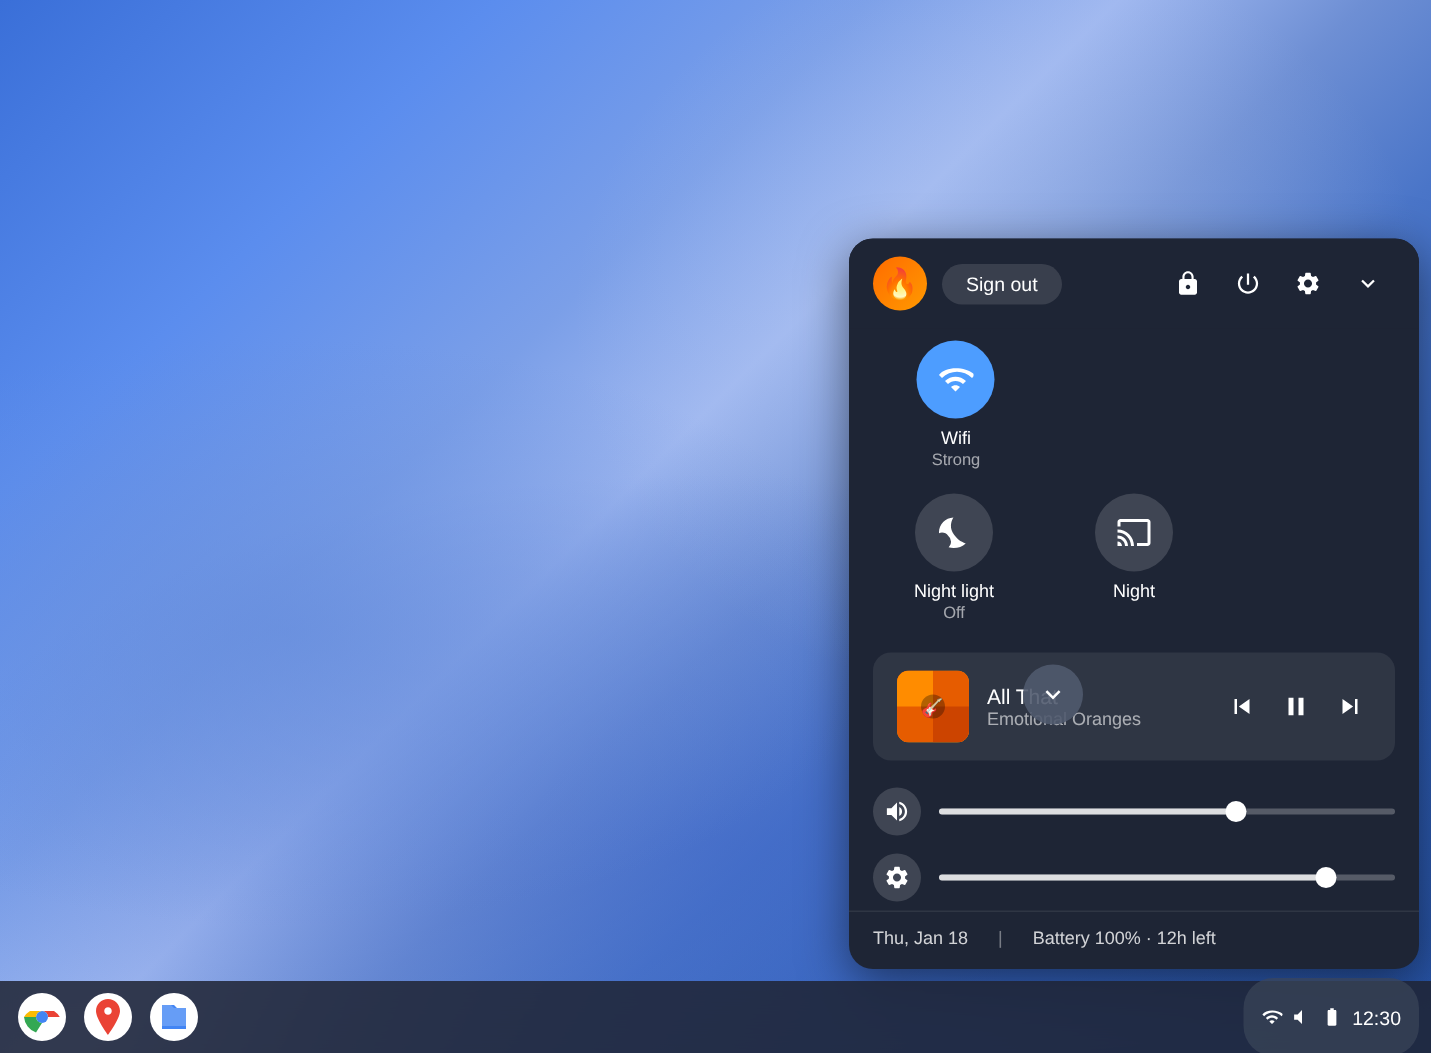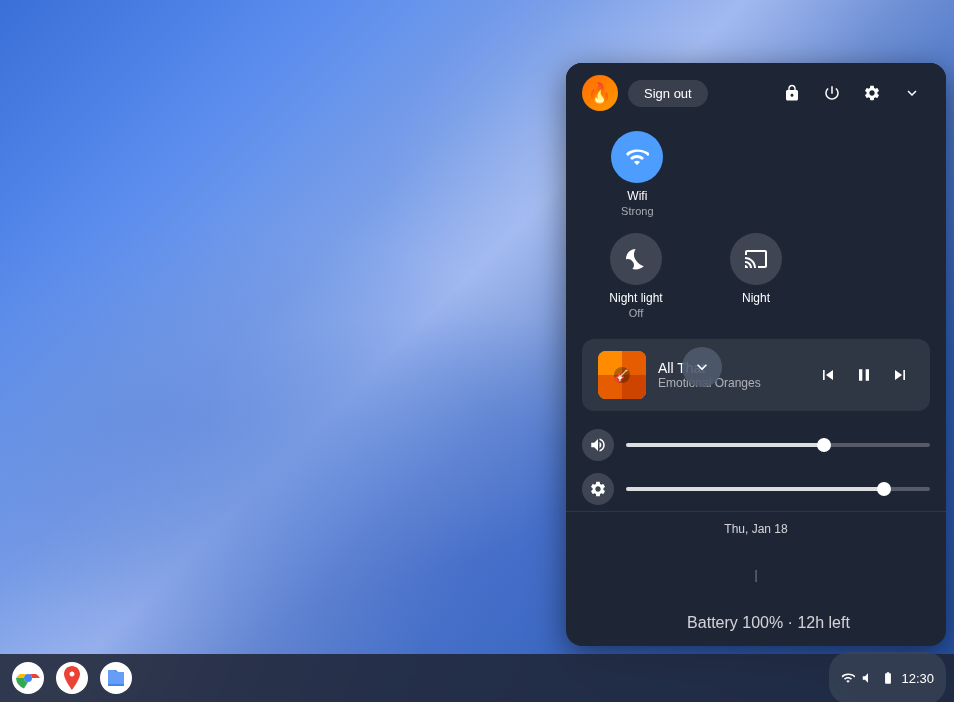--- a/index.html
+++ b/index.html
@@ -330,34 +330,32 @@
       right: -7px;
       top: 50%;
       transform: translateY(-50%);
     }
 
     
     .panel-footer {
       padding: 10px 16px 14px;
       display: flex;
       align-items: center;
-      gap: 32px;
+      gap: 20px;
       border-top: 1px solid rgba(255,255,255,0.08);
-      flex-direction: column;
     }
 
     .footer-date {
       color: rgba(255,255,255,0.8);
       font-size: 12px;
     }
 
     .footer-battery {
       color: rgba(255,255,255,0.8);
-      font-size: 16px;
-      margin-left: 25px;
+      font-size: 12px;
     }
 
     .divider {
       color: rgba(255,255,255,0.4);
       font-size: 12px;
     }
   </style>
 </head>
 <body>
 

